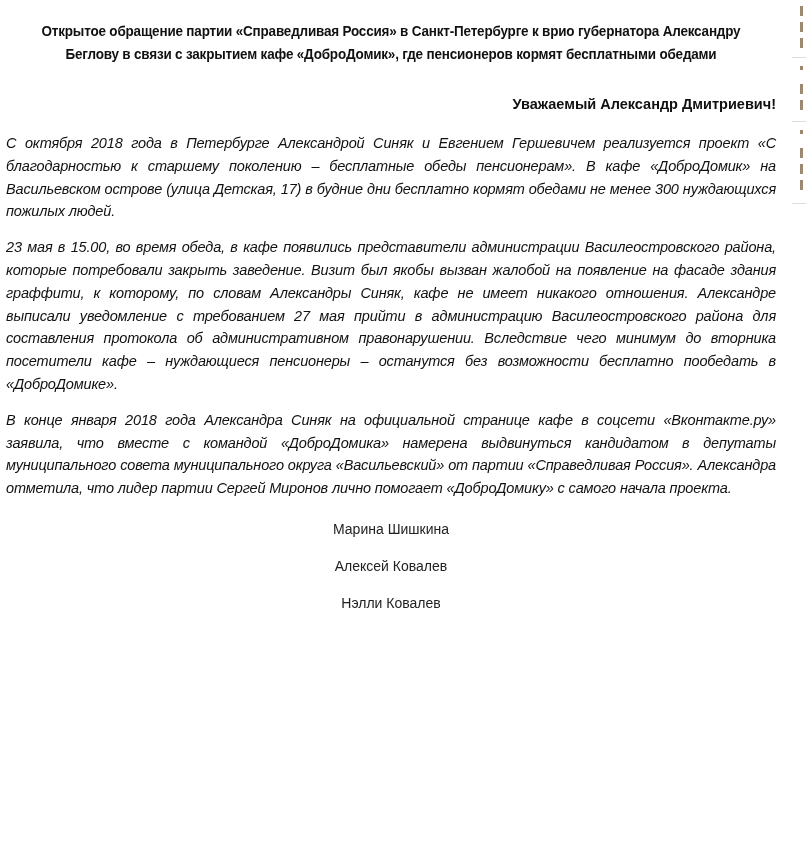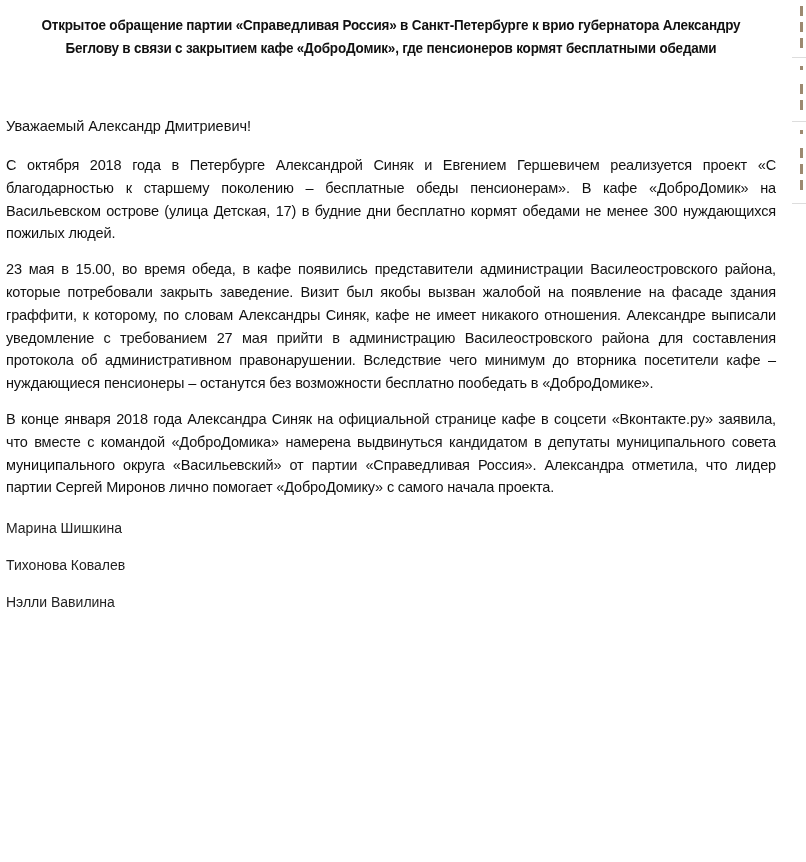--- a/index.html
+++ b/index.html
@@ -1,39 +1,39 @@
 <!DOCTYPE html>
 <html><head>
   <meta charset="utf-8">
   <style>
     html, body { margin: 0; padding: 0; background: #ffffff; }
     body { width: 806px; height: 862px; overflow: hidden; position: relative; font-family: "Liberation Sans", sans-serif; color: #111111; }
-    .article { position: absolute; left: 6px; top: 14px; width: 770px; }
+    .article { position: absolute; left: 6px; top: 20px; width: 770px; }
     .title { font-weight: bold; font-size: 14.5px; line-height: 23px; text-align: center; margin: 0; letter-spacing: -0.2px; transform: scaleX(0.93); transform-origin: center; }
-    .greeting { font-weight: normal; font-size: 14.5px; text-align: left; margin: 56px 0 18px 0; line-height: 20px; }
-    .para { font-size: 14.5px; line-height: 22.8px; text-align: justify; margin: 0 0 13px 0; letter-spacing: -0.15px; }
+    .greeting { font-weight: bold; font-size: 14.5px; text-align: right; margin: 28px 0 18px 0; line-height: 20px; }
+    .para { font-style: italic; font-size: 14.5px; line-height: 22.8px; text-align: justify; margin: 0 0 13px 0; letter-spacing: -0.15px; }
     .signs { margin-top: 20px; }
-    .sign { text-align: left; font-size: 14px; line-height: 18px; margin: 0 0 19px 0; color: #222; }
+    .sign { text-align: center; font-size: 14px; line-height: 18px; margin: 0 0 19px 0; color: #222; }
     .sidebar { position: absolute; left: 792px; top: 0; width: 14px; height: 220px; }
     .sb-glyph { position: absolute; left: 8px; width: 3px; height: 10px; background: #5a3a10; opacity: 0.6; }
     .sb-div { position: absolute; left: 0; width: 14px; height: 1px; background: #dddddd; }
   </style>
 </head>
 <body>
 
 <div class="article">
   <h1 class="title">Открытое обращение партии «Справедливая Россия» в Санкт-Петербурге к врио губернатора Александру Беглову в связи с закрытием кафе «ДоброДомик», где пенсионеров кормят бесплатными обедами</h1>
   <p class="greeting">Уважаемый Александр Дмитриевич!</p>
   <p class="para">С октября 2018 года в Петербурге Александрой Синяк и Евгением Гершевичем реализуется проект  «С благодарностью к старшему поколению – бесплатные обеды пенсионерам». В кафе «ДоброДомик» на Васильевском острове (улица Детская, 17) в будние дни бесплатно кормят обедами не менее 300 нуждающихся пожилых людей.</p>
   <p class="para">23 мая в 15.00, во время обеда, в кафе появились представители администрации Василеостровского района, которые потребовали закрыть заведение. Визит был якобы вызван жалобой на появление на фасаде здания граффити, к которому, по словам Александры Синяк, кафе не имеет никакого отношения. Александре выписали уведомление с требованием 27 мая прийти в администрацию Василеостровского района для составления протокола об административном правонарушении. Вследствие чего минимум до вторника посетители кафе – нуждающиеся пенсионеры – останутся без возможности бесплатно пообедать в «ДоброДомике».</p>
   <p class="para">В конце января 2018 года Александра Синяк на официальной странице кафе в соцсети «Вконтакте.ру» заявила, что вместе с командой «ДоброДомика» намерена выдвинуться кандидатом в депутаты муниципального совета муниципального округа «Васильевский» от партии «Справедливая Россия». Александра отметила, что лидер партии Сергей Миронов лично помогает «ДоброДомику» с самого начала проекта.</p>
   <div class="signs">
     <p class="sign">Марина Шишкина</p>
-    <p class="sign">Тихонова Ковалев</p>
-    <p class="sign">Нэлли Вавилина</p>
+    <p class="sign">Алексей Ковалев</p>
+    <p class="sign">Нэлли Ковалев</p>
   </div>
 </div>
 
 <div class="sidebar">
   <div>
     <span class="sb-glyph" style="top:6px"></span>
     <span class="sb-glyph" style="top:22px"></span>
     <span class="sb-glyph" style="top:38px"></span>
   </div>
   <div class="sb-div" style="top:57px"></div>

